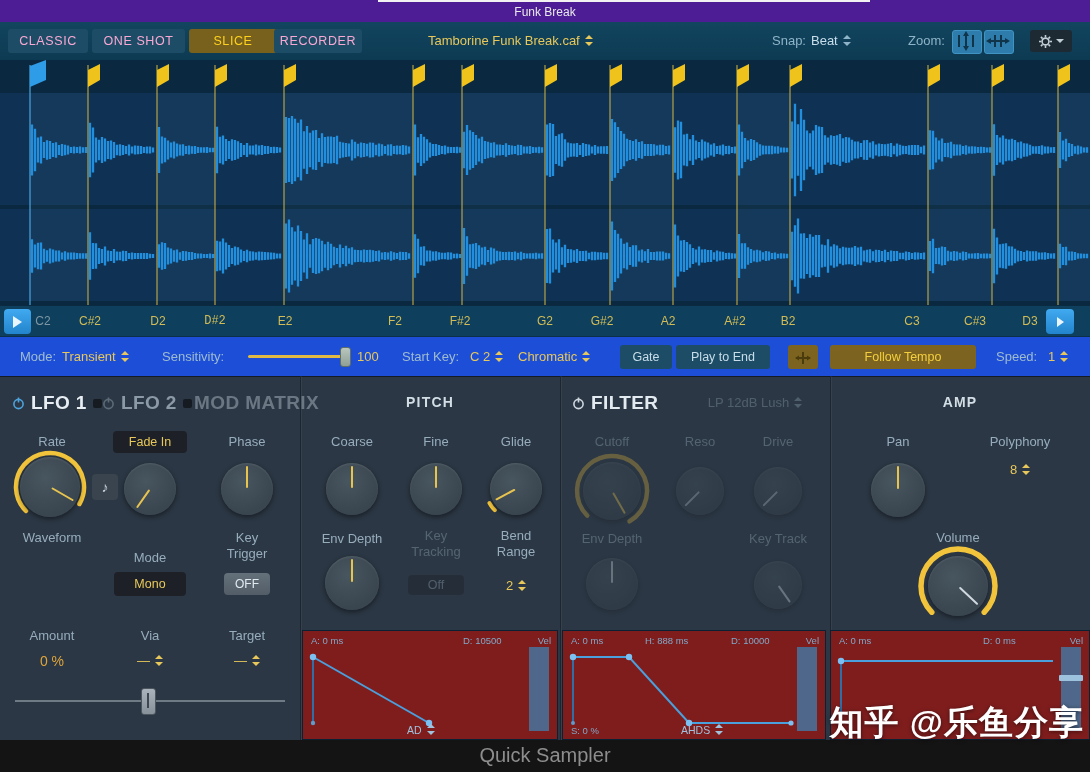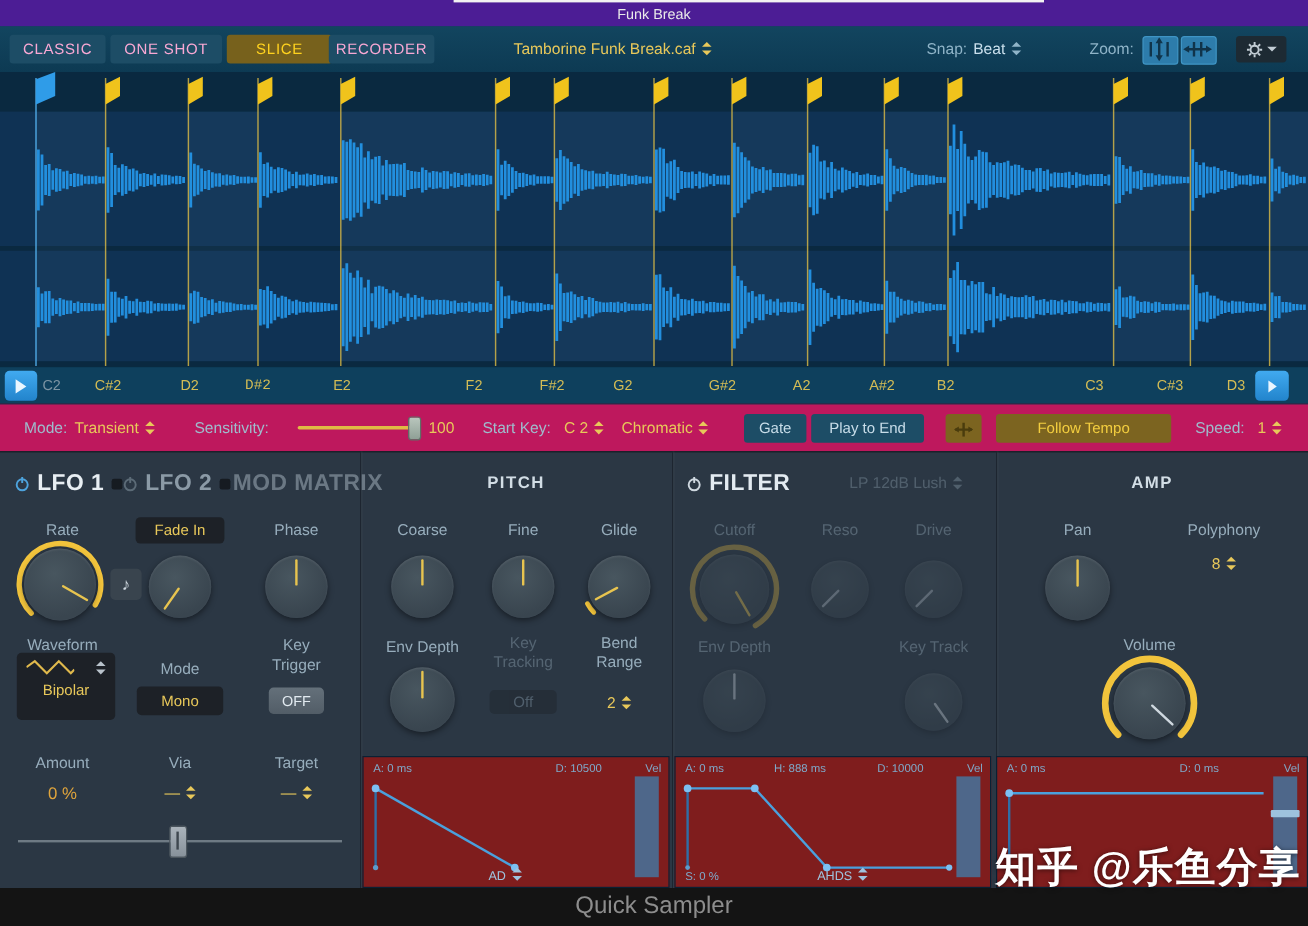--- a/index.html
+++ b/index.html
@@ -35,21 +35,21 @@
   .keystrip{position:absolute;left:0;top:305px;width:100%;height:31px;background:#0e405d;border-top:1px solid #092a40;}
   .key{position:absolute;top:8px;width:44px;text-align:center;font-size:12px;color:#d3bc55;}
   .keydim{color:#7e95a4;}
   .playbox{position:absolute;left:4px;top:3px;width:27px;height:25px;border-radius:4px;
            background:linear-gradient(#41aaf0,#2284cc);display:flex;align-items:center;justify-content:center;}
   .navbox{position:absolute;left:1046px;top:3px;width:28px;height:25px;border-radius:4px;
            background:linear-gradient(#41aaf0,#2284cc);display:flex;align-items:center;justify-content:center;}
   .tri-r{width:0;height:0;border-top:6px solid transparent;border-bottom:6px solid transparent;border-left:9px solid #eaf6ff;}
   .tri-r.small{border-top-width:5px;border-bottom-width:5px;border-left-width:7px;}
   
-  .moderow{position:absolute;left:0;top:336px;width:100%;height:40px;background:#be185d;border-top:1px solid #0c3047;
+  .moderow{position:absolute;left:0;top:336px;width:100%;height:40px;background:#1d4ed8;border-top:1px solid #0c3047;
            font-size:13px;color:#9fbccd;}
   .mr{position:absolute;top:12px;white-space:nowrap;}
   .mrv{color:#e8c85a;}
   .mbtn{position:absolute;top:8px;height:24px;line-height:24px;text-align:center;border-radius:3px;
         background:#1d4d66;color:#c8dde9;font-size:12.5px;}
   .mbtn.olive{background:#7c6420;color:#f3ce3f;}
   .senstrack{position:absolute;left:248px;top:355px;width:96px;height:3px;background:#e0ba44;border-radius:2px;}
   .senshandle{position:absolute;left:340px;top:347px;width:9px;height:18px;border-radius:3px;
               background:linear-gradient(#b9c6bd,#8fa096);border:1px solid #5f6e66;}
   
@@ -231,21 +231,21 @@
     <div class="navbox">
         <span class="tri-r small"></span>
       </div>
   <span class="key keydim" style="left: 21px;">C2</span>
       <span class="key" style="left: 68px;">C#2</span>
       <span class="key" style="left: 136px;">D2</span>
       <span class="key" style="left: 193px; font-family: Liberation Mono, monospace;">D#2</span>
       <span class="key" style="left: 263px;">E2</span>
       <span class="key" style="left: 373px;">F2</span>
       <span class="key" style="left: 438px;">F#2</span>
-      <span class="key" style="left: 497px;">G2</span>
+      <span class="key" style="left: 523px;">G2</span>
       <span class="key" style="left: 580px;">G#2</span>
       <span class="key" style="left: 646px;">A2</span>
       <span class="key" style="left: 713px;">A#2</span>
       <span class="key" style="left: 766px;">B2</span>
       <span class="key" style="left: 890px;">C3</span>
       <span class="key" style="left: 953px;">C#3</span>
       <span class="key" style="left: 1008px;">D3</span>
     </div>
 
   <div class="moderow">
@@ -311,29 +311,20 @@
   <div class="chipbox" style="left:113px;top:431px;width:74px;height:22px;line-height:22px;">Fade In</div>
   <div class="knob" style="left:124px;top:463px;width:52px;height:52px;">
       <div class="ptr" style="--a:-145deg;"></div>
     </div>
   <div class="lbl" style="left:212px;width:70px;top:434px;">Phase</div>
   <div class="knob" style="left:221px;top:463px;width:52px;height:52px;">
       <div class="ptr" style="--a:0deg;"></div>
     </div>
 
   <div class="lbl" style="left:17px;width:70px;top:530px;">Waveform</div>
-  <div class="chipbox" style="left:14px;top:544px;width:82px;height:56px;">
-    <div style="display:flex;align-items:center;justify-content:space-between;padding:5px 8px 0 8px;">
-      <svg width="40" height="14" viewBox="0 0 40 14">
-        <polyline points="0,7 7,2 17,12 27,2 37,12 40,9" fill="none" stroke="#e0b94c" stroke-width="1.8"></polyline>
-      </svg>
-      <span class="st" style="color:#b9c3cc;"></span>
-    </div>
-    <div style="margin-top:5px;">Bipolar</div>
-  </div>
   <div class="lbl" style="left:115px;width:70px;top:550px;">Mode</div>
   <div class="chipbox" style="left:114px;top:572px;width:72px;height:24px;line-height:24px;">Mono</div>
   <div class="lbl" style="left:217px;width:60px;top:530px;">Key Trigger</div>
   <div class="offbtn">OFF</div>
 
   <div class="lbl" style="left:17px;width:70px;top:628px;">Amount</div>
   <div class="val-o" style="left:17px;width:70px;top:653px;">0 %</div>
   <div class="lbl" style="left:115px;width:70px;top:628px;">Via</div>
   <div class="val-y" style="left:115px;width:70px;top:653px;"><span>—</span><span class="st"></span></div>
   <div class="lbl" style="left:212px;width:70px;top:628px;">Target</div>

